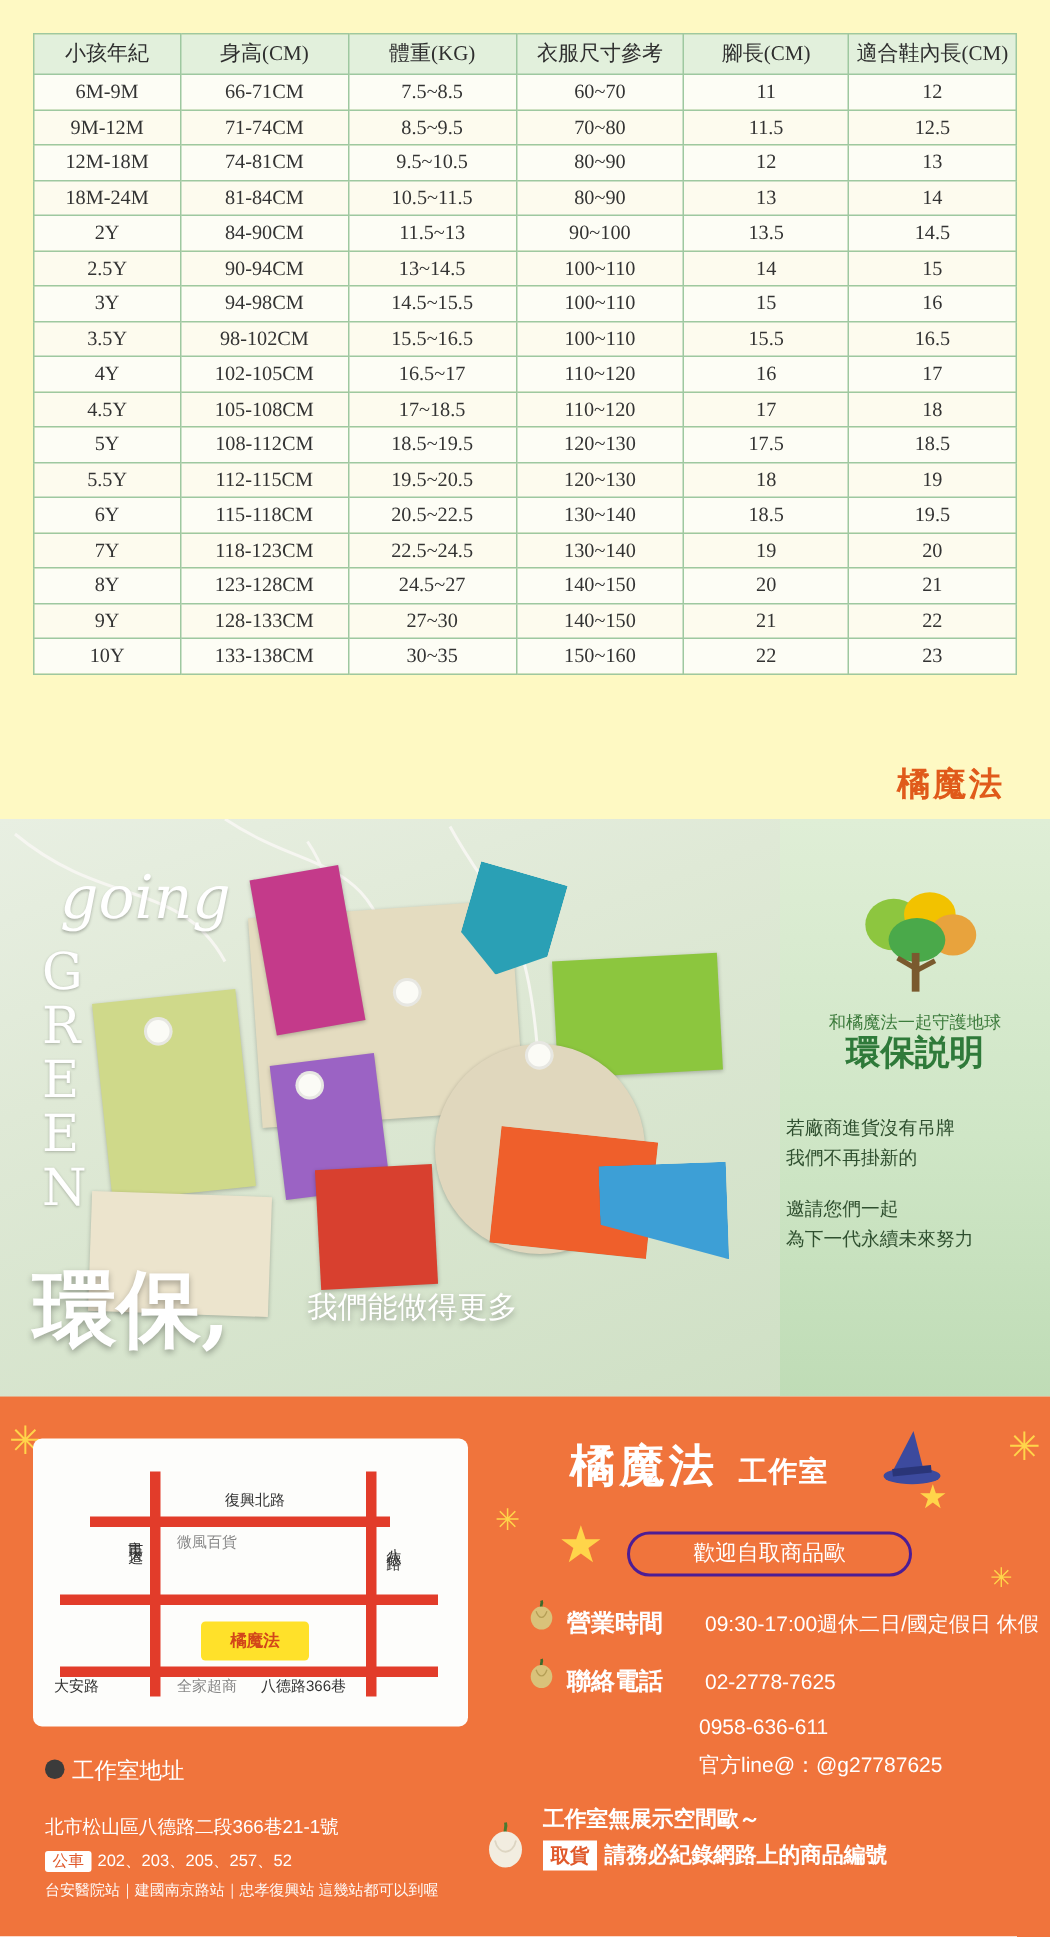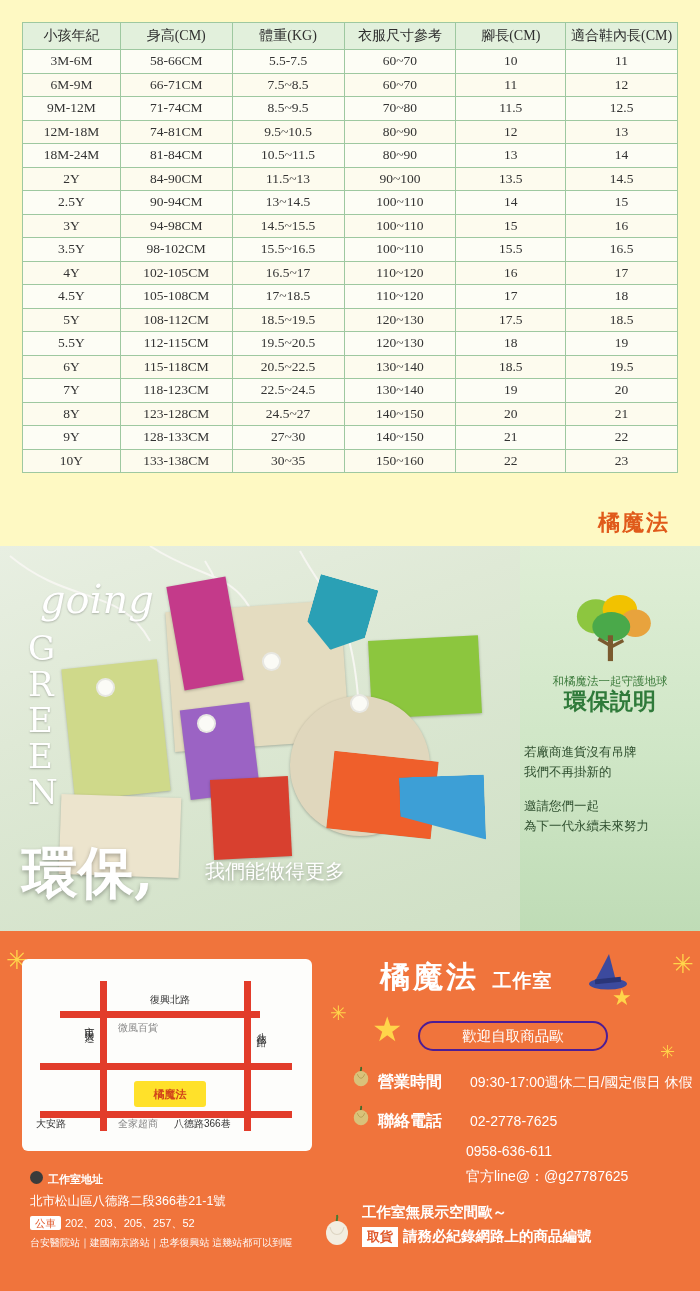--- a/index.html
+++ b/index.html
@@ -127,21 +127,21 @@
   }
   .map-label.vert { writing-mode: vertical-rl; letter-spacing: 2px; }
   .map-pin {
     position: absolute; left: 112px; top: 122px; width: 72px; height: 26px;
     background: #ffe12a; border-radius: 3px; font-size: 11px;
     color: #d2461a; font-weight: bold; text-align: center; line-height: 26px;
   }
   .store-addr {
     position: absolute; left: 30px; top: 240px; width: 330px; color: #fff;
   }
-  .store-addr .t1 { font-size: 11px; font-weight: bold; margin-bottom: 6px; }
+  .store-addr .t1 { font-size: 15px; font-weight: normal; margin-bottom: 20px; }
   .store-addr .t2 { font-size: 12.5px; margin-bottom: 6px; }
   .bus-row { font-size: 11px; margin-bottom: 5px; }
   .bus-tag {
     background: #ffffff; color: #e0592b; padding: 1px 5px; border-radius: 2px;
     font-size: 10.5px; margin-right: 4px;
   }
   .store-addr .t4 { font-size: 10px; opacity: .95; }
   .pin-dot {
     display: inline-block; width: 13px; height: 13px; border-radius: 50%;
     background: #3b3b3b; margin-right: 5px; vertical-align: -1px;
@@ -187,28 +187,20 @@
         <tr>
           <th class="col0">小孩年紀</th>
           <th class="col1">身高(CM)</th>
           <th class="col2">體重(KG)</th>
           <th class="col3">衣服尺寸參考</th>
           <th class="col4">腳長(CM)</th>
           <th class="col5">適合鞋內長(CM)</th>
         </tr>
       </thead>
       <tbody>
-        <tr>
-            <td>3M-6M</td>
-            <td>58-66CM</td>
-            <td>5.5-7.5</td>
-            <td>60~70</td>
-            <td>10</td>
-            <td>11</td>
-          </tr>
         <tr>
             <td>6M-9M</td>
             <td>66-71CM</td>
             <td>7.5~8.5</td>
             <td>60~70</td>
             <td>11</td>
             <td>12</td>
           </tr>
         <tr>
             <td>9M-12M</td>

